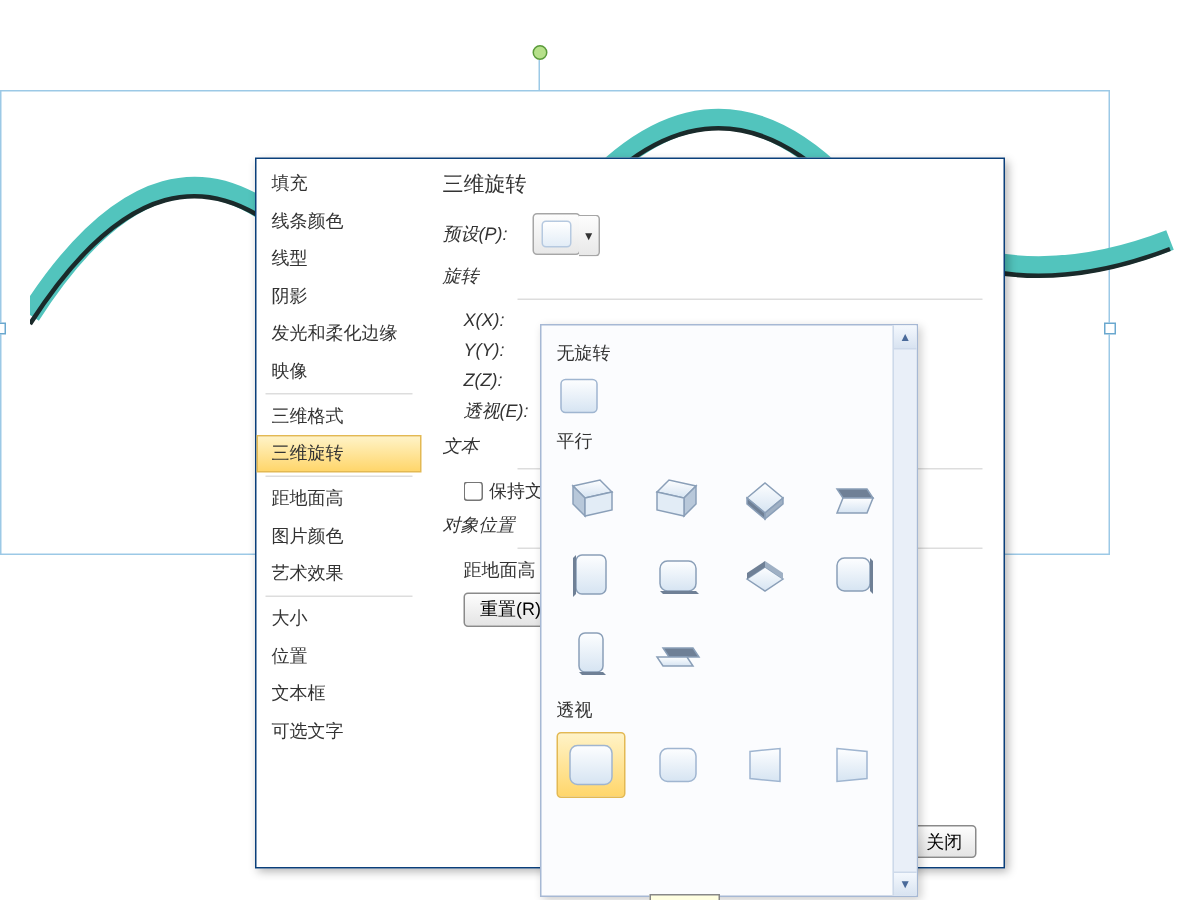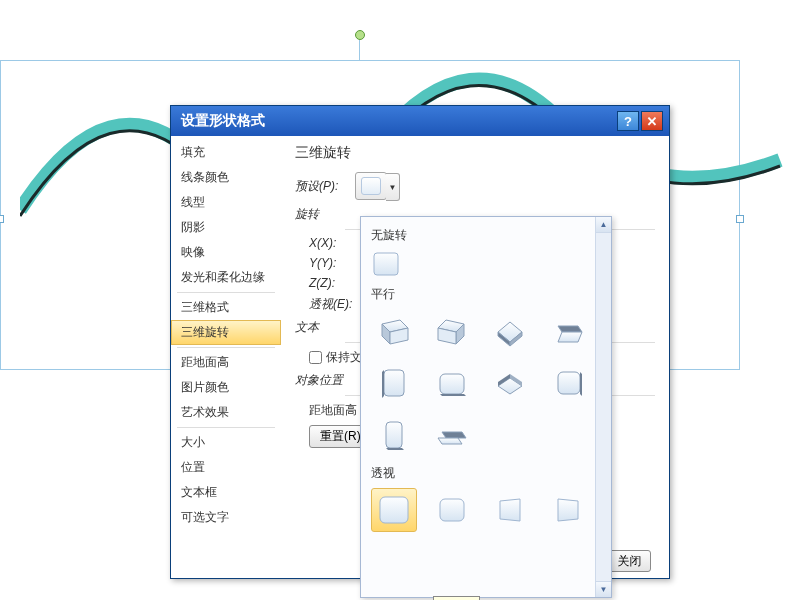--- a/index.html
+++ b/index.html
@@ -64,34 +64,28 @@
   <div class="rot-line"></div>
   <div class="handle h-left"></div>
   <div class="handle h-right"></div>
   <svg class="wave">
     <path d="M 0 150 Q 90 10 180 100 T 360 80 T 540 60 T 760 100" stroke="#52c4bd" stroke-width="14" fill="none"></path>
     <path d="M 0 156 Q 90 16 180 106 T 360 86 T 540 66 T 760 106" stroke="#1a2a2a" stroke-width="3" fill="none"></path>
   </svg>
 </div>
 
 <div class="dialog">
-  <div class="titlebar">
-    <span>设置形状格式</span>
-    <span class="spacer"></span>
-    <div class="tb-btn help-btn">?</div>
-    <div class="tb-btn close-btn">✕</div>
-  </div>
   <div class="dialog-body">
     <div class="sidebar">
       <div class="side-item">填充</div>
       <div class="side-item">线条颜色</div>
       <div class="side-item">线型</div>
       <div class="side-item">阴影</div>
+      <div class="side-item">发光和柔化边缘</div>
       <div class="side-item">映像</div>
-      <div class="side-item">发光和柔化边缘</div>
       <div class="side-sep"></div>
       <div class="side-item">三维格式</div>
       <div class="side-item sel">三维旋转</div>
       <div class="side-sep"></div>
       <div class="side-item">距地面高</div>
       <div class="side-item">图片颜色</div>
       <div class="side-item">艺术效果</div>
       <div class="side-sep"></div>
       <div class="side-item">大小</div>
       <div class="side-item">位置</div>

